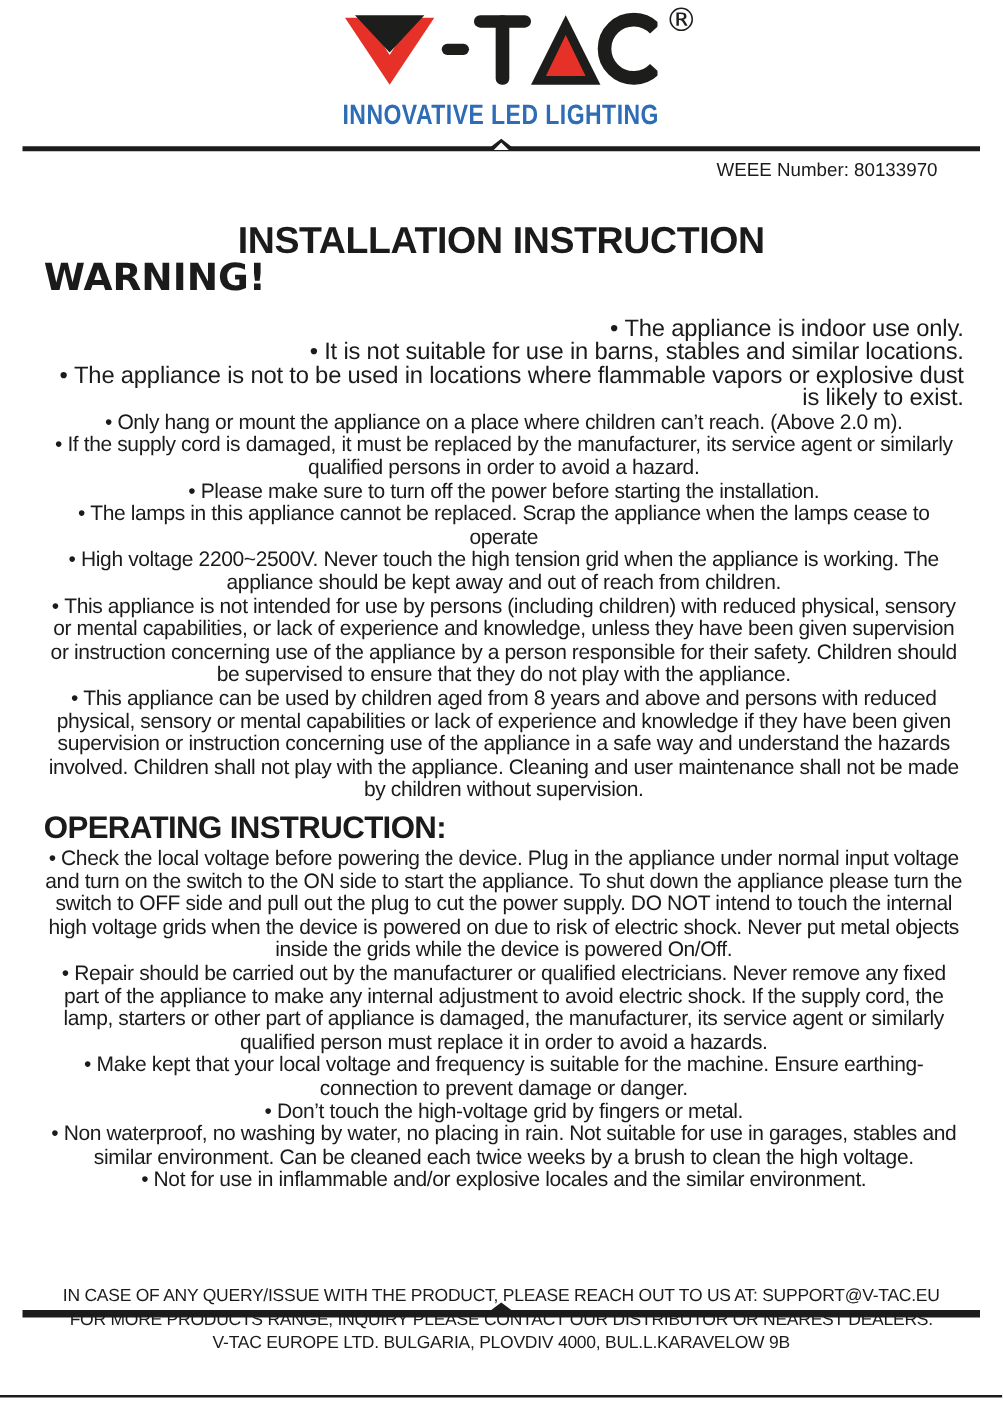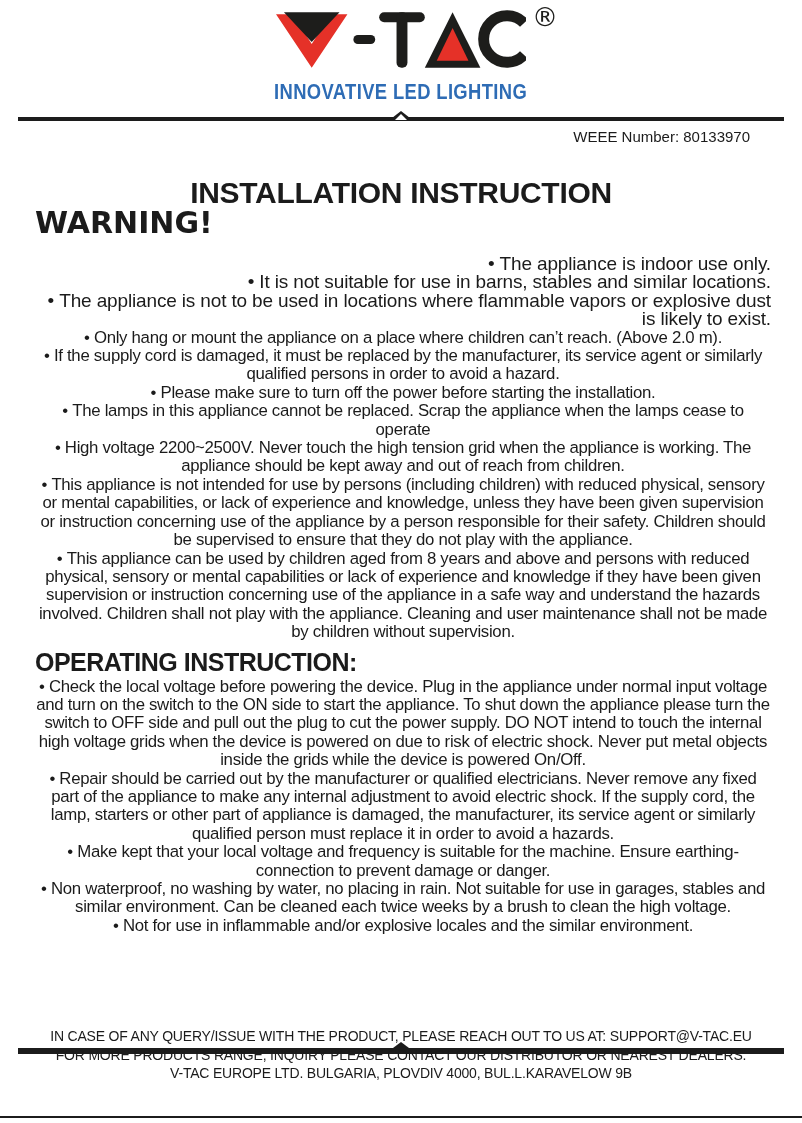--- a/index.html
+++ b/index.html
@@ -127,20 +127,21 @@
       <p class="bullet narrow">This appliance is not intended for use by persons (including children) with reduced physical, sensory or mental capabilities, or lack of experience and knowledge, unless they have been given supervision or instruction concerning use of the appliance by a person responsible for their safety. Children should be supervised to ensure that they do not play with the appliance.</p>
       <p class="bullet narrow">This appliance can be used by children aged from 8 years and above and persons with reduced physical, sensory or mental capabilities or lack of experience and knowledge if they have been given supervision or instruction concerning use of the appliance in a safe way and understand the hazards involved. Children shall not play with the appliance. Cleaning and user maintenance shall not be made by children without supervision.</p>
     </div>
 
     <h2 class="sec-heading-narrow">OPERATING INSTRUCTION:</h2>
 
     <div>
       <p class="bullet narrow">Check the local voltage before powering the device. Plug in the appliance under normal input voltage and turn on the switch to the ON side to start the appliance. To shut down the appliance please turn the switch to OFF side and pull out the plug to cut the power supply. DO NOT intend to touch the internal high voltage grids when the device is powered on due to risk of electric shock. Never put metal objects inside the grids while the device is powered On/Off.</p>
       <p class="bullet narrow">Repair should be carried out by the manufacturer or qualified electricians. Never remove any fixed part of the appliance to make any internal adjustment to avoid electric shock. If the supply cord, the lamp, starters or other part of appliance is damaged, the manufacturer, its service agent or similarly qualified person must replace it in order to avoid a hazards.</p>
       <p class="bullet narrow">Make kept that your local voltage and frequency is suitable for the machine. Ensure earthing-connection to prevent damage or danger.</p>
+      <p class="bullet narrow">Don’t touch the high-voltage grid by fingers or metal.</p>
       <p class="bullet narrow">Non waterproof, no washing by water, no placing in rain. Not suitable for use in garages, stables and similar environment. Can be cleaned each twice weeks by a brush to clean the high voltage.</p>
       <p class="bullet narrow">Not for use in inflammable and/or explosive locales and the similar environment.</p>
     </div>
 
   </div>
 
   <div class="rule-footer">
     <span class="bump"></span>
   </div>
 

